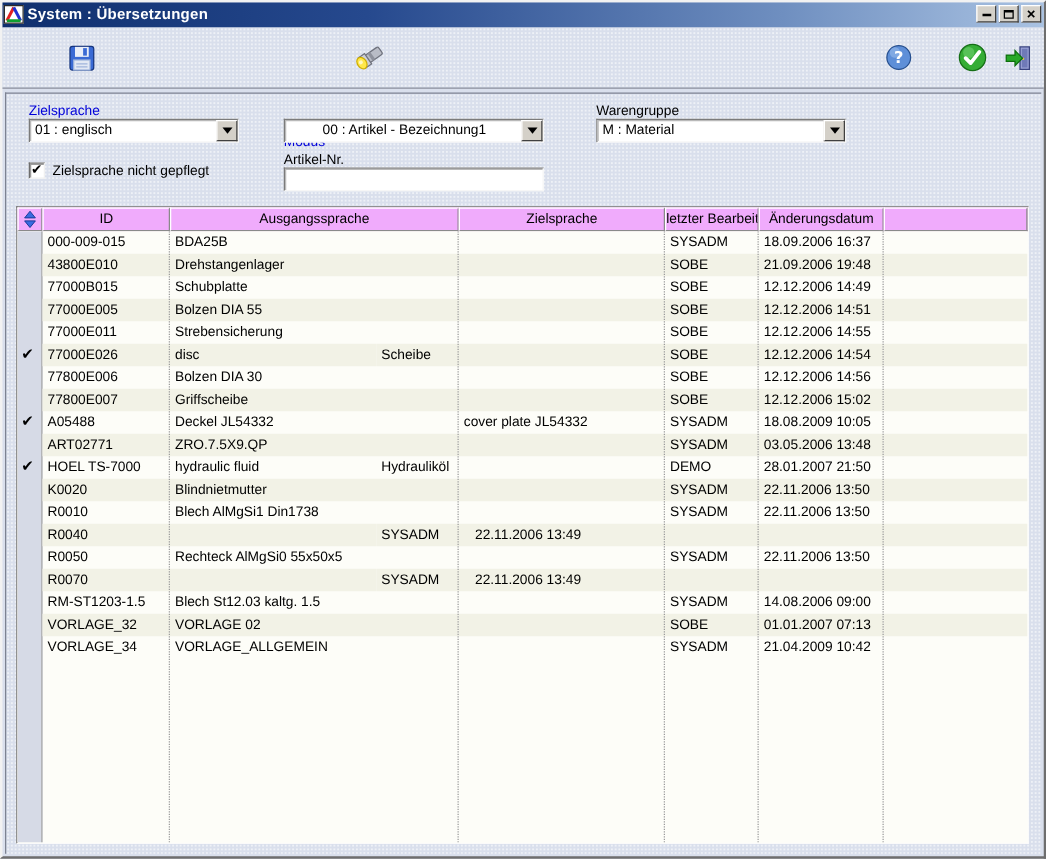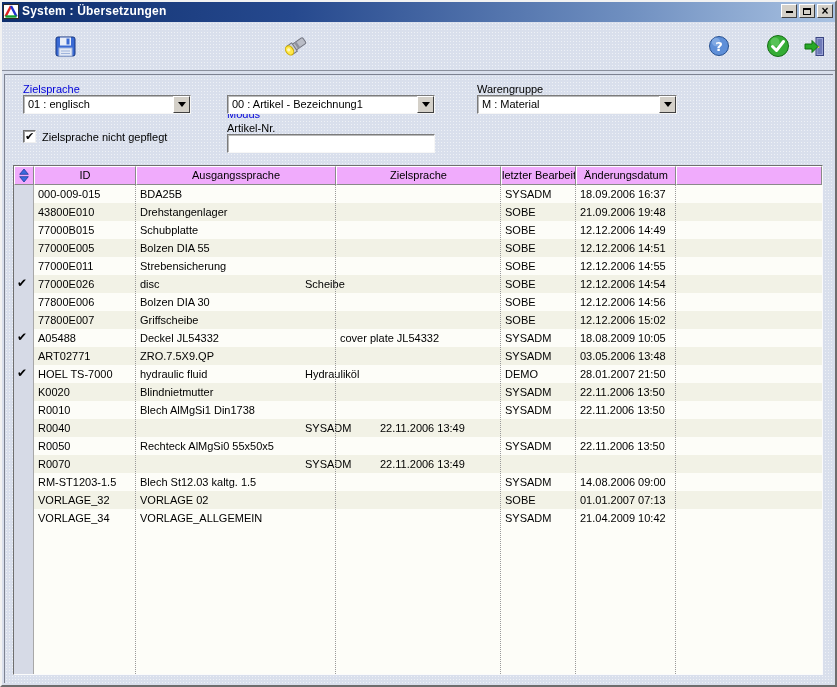--- a/index.html
+++ b/index.html
@@ -99,21 +99,21 @@
   .trow .cell { height:18px; line-height:18px; padding-left:4px; white-space:nowrap; overflow:hidden; }
   .trow .cell.c0 { padding-left:3px; font-size:12px; line-height:16px; }
   .trow.alt .cell:not(.c0) { background:#f2f2e6; }
   .collines { position:absolute; inset:0; display:flex; z-index:2; pointer-events:none; }
   .collines span { height:100%; border-right:1px dotted #9a9a9a; }
   .collines span.c0 { border-right:none; }
   .collines span.c6 { border-right:none; }
 
   .c0 { width:20px; flex:none; }
   .c1 { width:102px; flex:none; }
-  .c2 { width:200px; flex:none; }
+  .c2 { width:231px; flex:none; }
   .c3 { width:165px; flex:none; }
   .c4 { width:75px; flex:none; }
   .c5 { width:100px; flex:none; }
   .c6 { flex:1; }
 </style>
 </head>
 <body>
 
 <div class="window">
 
@@ -190,21 +190,21 @@
     <span class="flabel blue" style="left:18px; top:8px;">Zielsprache</span>
     <span class="flabel blue" style="left:222px; top:8px;margin-top:25px;">Modus</span>
     <span class="flabel" style="left:472px; top:8px;">Warengruppe</span>
 
     <div class="field" style="left:18px; top:20px; width:168px;">
       <span class="val">01 : englisch</span>
       <span class="ddbtn">
           <span class="ddarrow"></span>
         </span>
     </div>
-    <div class="field" style="left:222px; top:20px; width:208px;">
+    <div class="field" style="left:222px; top:20px; width:208px;text-align:center;">
       <span class="val">00 : Artikel - Bezeichnung1</span>
       <span class="ddbtn">
           <span class="ddarrow"></span>
         </span>
     </div>
     <div class="field" style="left:472px; top:20px; width:200px;">
       <span class="val">M : Material</span>
       <span class="ddbtn">
           <span class="ddarrow"></span>
         </span>

